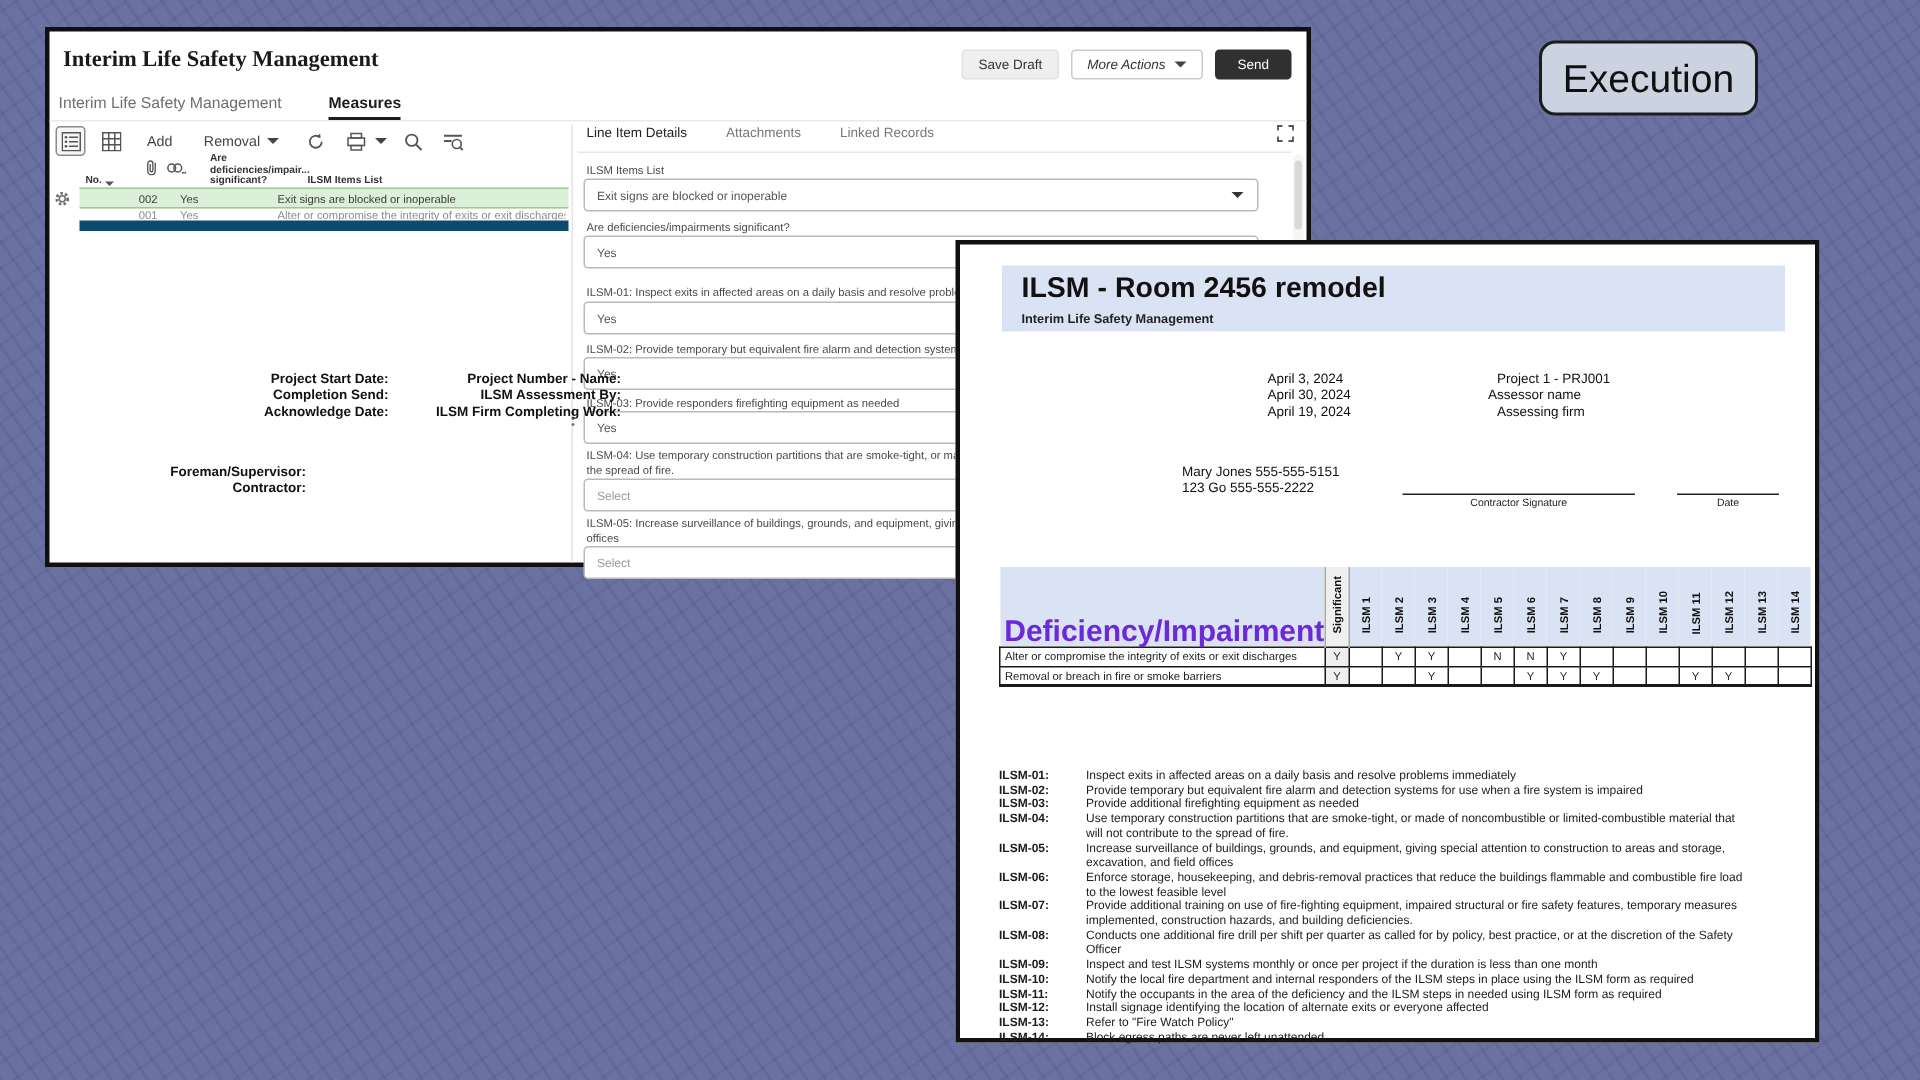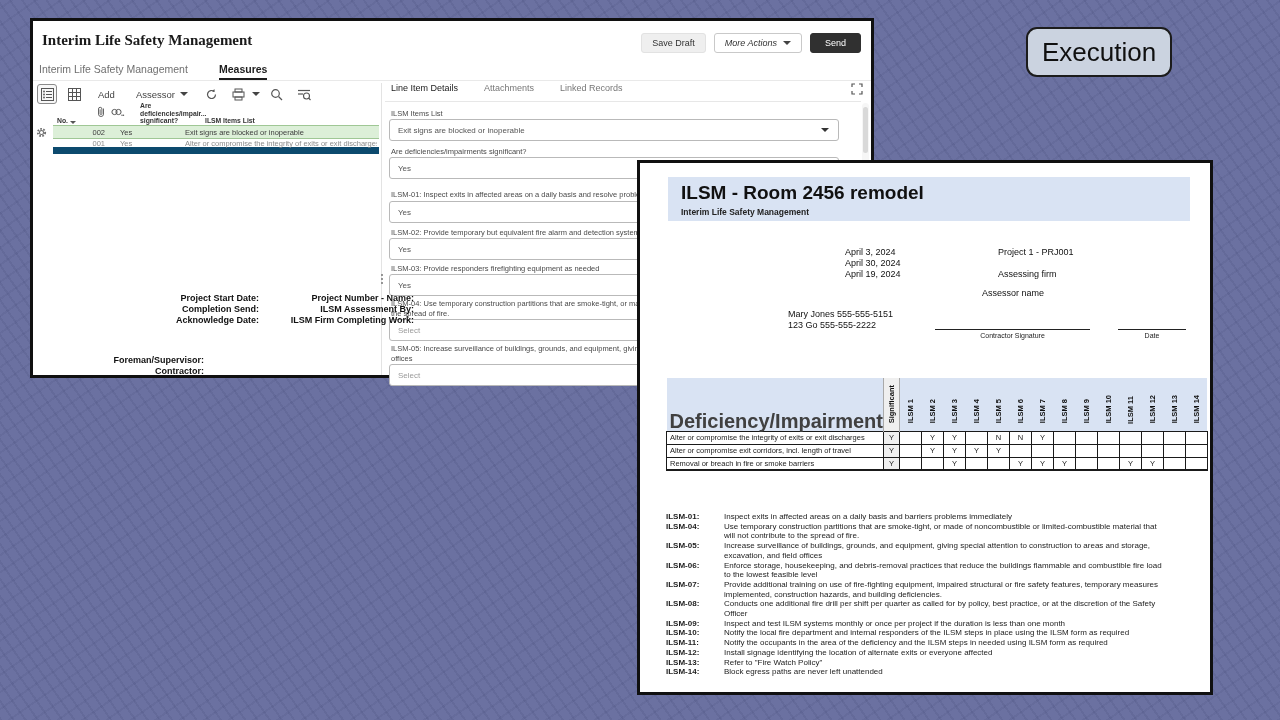--- a/index.html
+++ b/index.html
@@ -55,28 +55,28 @@
   .fld-label { position:absolute; left:358px; right:32px; font-size:7.5px; color:#4a4a4a; white-space:nowrap; overflow:hidden; line-height:9.5px; }
   .fld-input { position:absolute; left:356px; width:450px; height:22px; border:1px solid #b9b9b9; border-radius:3px; background:#fff; font-size:8px; color:#555; display:flex; align-items:center; padding:0 8px; }
   .fld-input.ph { color:#9a9a9a; }
   .fld-input .caret-down { position:absolute; right:9px; border-top-color:#333; }
   
   #doc-win { left:637px; top:160px; width:576px; height:535px; z-index:5;text-decoration:underline; }
   .doc-banner { left:28px; top:14px; width:522px; height:44px; background:#d9e3f3; }
   .doc-title { position:absolute; left:13px; top:5px; font-size:19px; font-weight:bold; color:#111; }
   .doc-sub { position:absolute; left:13px; top:30px; font-size:8.5px; font-weight:bold; color:#222; }
   .inforow { position:absolute; font-size:9px; color:#111; height:11px; }
-  .ilabel { position:absolute; font-weight:bold; text-align:right; white-space:nowrap;margin-top:46px; }
+  .ilabel { position:absolute; font-weight:bold; text-align:right; white-space:nowrap; }
   .ival { position:absolute; white-space:nowrap; }
   .sigline { position:absolute; border-top:1px solid #222; font-size:7px; color:#222; text-align:center; padding-top:2px; }
   
   .matrix { position:absolute; left:26px; top:215px; border-collapse:collapse; table-layout:fixed; }
   .matrix th, .matrix td { padding:0; }
   .mx-hdr th { background:#d9e3f3; border:none; height:53px; vertical-align:bottom; }
-  .mx-hdr th.mx-def { text-align:left; font-size:20px; font-weight:bold; color:#404040; padding-left:3px; line-height:20px; }
+  .mx-hdr th.mx-def { text-align:left; font-size:20px; font-weight:bold; color:#6d28d9; padding-left:3px; line-height:20px; }
   .mx-hdr th.mx-sig { background:#efefef; border-left:1px solid #aaa; border-right:1px solid #aaa; }
   .rot { writing-mode:vertical-rl; transform:rotate(180deg); font-size:7.5px; font-weight:bold; color:#111; white-space:nowrap; padding:3px 0; display:inline-block; }
   .matrix tbody td { border:1px solid #1a1a1a; height:13px; font-size:7.5px; color:#222; }
   .matrix tbody td.mx-label { padding-left:3px; white-space:nowrap; overflow:hidden; }
   .matrix tbody td.mx-sig { background:#efefef; text-align:center; }
   .matrix tbody td.mx-c { text-align:center; }
   .matrix tbody tr { border-bottom:1px solid #1a1a1a; }
   .matrix { border-bottom:2px solid #1a1a1a; }
   
   .defs { position:absolute; left:26px; top:349px; width:500px; }
@@ -124,21 +124,21 @@
       <svg width="13" height="13" viewBox="0 0 13 13">
           <rect x="0.5" y="0.5" width="12" height="12" fill="none" stroke="#555"></rect>
           <line x1="0.5" y1="4.5" x2="12.5" y2="4.5" stroke="#555"></line>
           <line x1="0.5" y1="8.5" x2="12.5" y2="8.5" stroke="#555"></line>
           <line x1="4.5" y1="0.5" x2="4.5" y2="12.5" stroke="#555"></line>
           <line x1="8.5" y1="0.5" x2="8.5" y2="12.5" stroke="#555"></line>
         </svg>
     </span>
     <span class="tb-label">Add</span>
     <span class="tb-label">
-      <span>Assessor</span>
+      <span>Removal</span>
       <span class="caret-down"></span>
     </span>
     <span class="tb-icon">
       <svg width="13" height="13" viewBox="0 0 13 13" fill="none">
           <path d="M10.5 6.5a4 4 0 1 1-1.3-2.95" stroke="#555" stroke-width="1.2"></path>
           <path d="M9.4 1l.3 2.8L7 3.4z" fill="#555"></path>
         </svg>
     </span>
     <span class="tb-icon">
       <svg width="13" height="13" viewBox="0 0 13 13" fill="none">
@@ -276,21 +276,21 @@
   <div class="inforow" style="top:84px;">
     <span class="ilabel" style="right:381px;">Project Start Date:</span>
     <span class="ival" style="left:205px;">April 3, 2024</span>
     <span class="ilabel" style="right:226px;">Project Number - Name:</span>
     <span class="ival" style="left:358px;">Project 1 - PRJ001</span>
   </div>
   <div class="inforow" style="top:95px;">
     <span class="ilabel" style="right:381px;">Completion Send:</span>
     <span class="ival" style="left:205px;">April 30, 2024</span>
     <span class="ilabel" style="right:226px;">ILSM Assessment By:</span>
-    <span class="ival" style="left:342px;margin-top:30px;">Assessor name</span>
+    <span class="ival" style="left:352px;">Assessor name</span>
   </div>
   <div class="inforow" style="top:106px;">
     <span class="ilabel" style="right:381px;">Acknowledge Date:</span>
     <span class="ival" style="left:205px;">April 19, 2024</span>
     <span class="ilabel" style="right:226px;">ILSM Firm Completing Work:</span>
     <span class="ival" style="left:358px;">Assessing firm</span>
   </div>
 
   <div class="inforow" style="top:146px;">
     <span class="ilabel" style="right:436px;">Foreman/Supervisor:</span>
@@ -356,38 +356,20 @@
         <td class="mx-c">Y</td>
         <td class="mx-c"></td>
         <td class="mx-c"></td>
         <td class="mx-c"></td>
         <td class="mx-c"></td>
         <td class="mx-c"></td>
         <td class="mx-c"></td>
         <td class="mx-c"></td>
       </tr>
       <tr>
-        <td class="mx-label">Alter or compromise exit corridors, incl. length of travel</td>
-        <td class="mx-sig">Y</td>
-        <td class="mx-c"></td>
-        <td class="mx-c">Y</td>
-        <td class="mx-c">Y</td>
-        <td class="mx-c">Y</td>
-        <td class="mx-c">Y</td>
-        <td class="mx-c"></td>
-        <td class="mx-c"></td>
-        <td class="mx-c"></td>
-        <td class="mx-c"></td>
-        <td class="mx-c"></td>
-        <td class="mx-c"></td>
-        <td class="mx-c"></td>
-        <td class="mx-c"></td>
-        <td class="mx-c"></td>
-      </tr>
-      <tr>
         <td class="mx-label">Removal or breach in fire or smoke barriers</td>
         <td class="mx-sig">Y</td>
         <td class="mx-c"></td>
         <td class="mx-c"></td>
         <td class="mx-c">Y</td>
         <td class="mx-c"></td>
         <td class="mx-c"></td>
         <td class="mx-c">Y</td>
         <td class="mx-c">Y</td>
         <td class="mx-c">Y</td>
@@ -397,21 +379,29 @@
         <td class="mx-c">Y</td>
         <td class="mx-c"></td>
         <td class="mx-c"></td>
       </tr>
     </tbody>
   </table>
 
   <div class="defs">
     <div class="def-row">
         <span class="def-code">ILSM-01:</span>
-        <span class="def-text">Inspect exits in affected areas on a daily basis and barriers problems immediately</span>
+        <span class="def-text">Inspect exits in affected areas on a daily basis and resolve problems immediately</span>
+      </div>
+    <div class="def-row">
+        <span class="def-code">ILSM-02:</span>
+        <span class="def-text">Provide temporary but equivalent fire alarm and detection systems for use when a fire system is impaired</span>
+      </div>
+    <div class="def-row">
+        <span class="def-code">ILSM-03:</span>
+        <span class="def-text">Provide additional firefighting equipment as needed</span>
       </div>
     <div class="def-row">
         <span class="def-code">ILSM-04:</span>
         <span class="def-text">Use temporary construction partitions that are smoke-tight, or made of noncombustible or limited-combustible material that will not contribute to the spread of fire.</span>
       </div>
     <div class="def-row">
         <span class="def-code">ILSM-05:</span>
         <span class="def-text">Increase surveillance of buildings, grounds, and equipment, giving special attention to construction to areas and storage, excavation, and field offices</span>
       </div>
     <div class="def-row">

